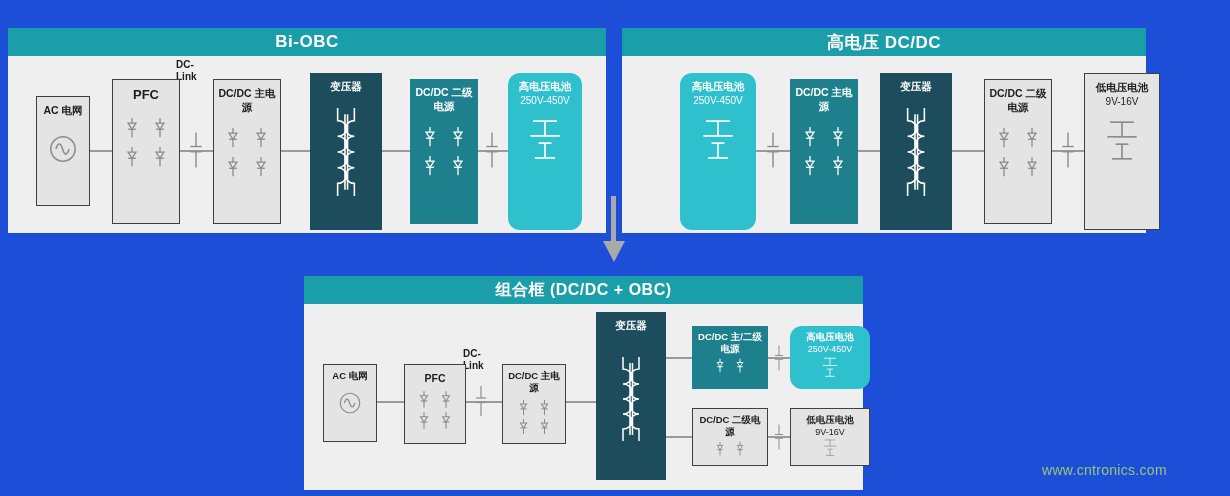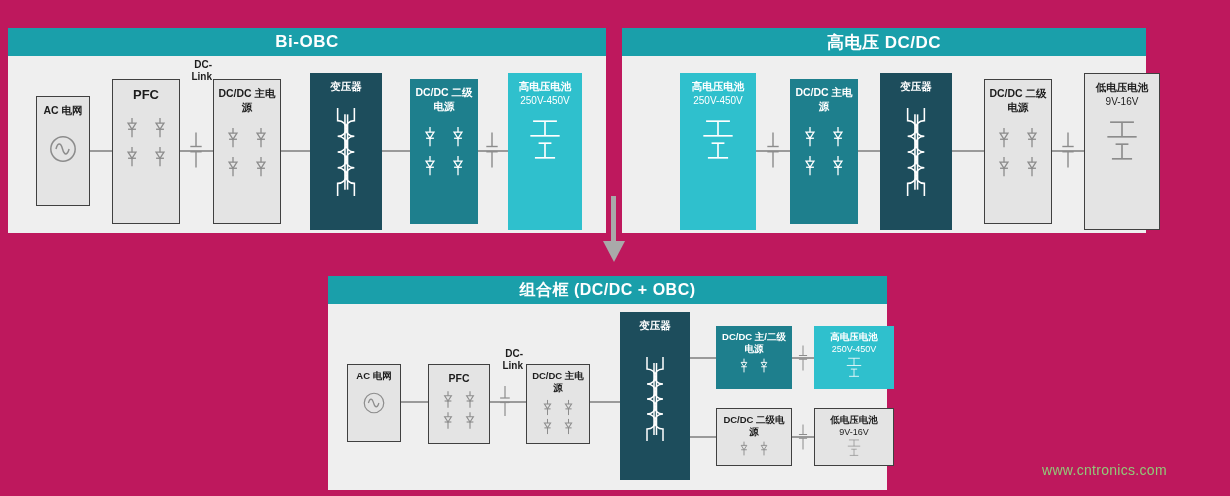--- a/index.html
+++ b/index.html
@@ -1,42 +1,42 @@
 <!DOCTYPE html>
 <html><head>
 <meta charset="utf-8">
 <style>
   * { margin:0; padding:0; box-sizing:border-box; }
   html,body { background:#ffffff; }
   body { font-family:"Liberation Sans","DejaVu Sans",sans-serif; }
-  .stage { position:relative; width:1230px; height:496px; background:#be185d; overflow:hidden;padding-left:44px; }
+  .stage { position:relative; width:1230px; height:496px; background:#1d4ed8; overflow:hidden;padding-left:44px; }
 
   .panel { position:absolute; }
   .panel-header { height:28px; background:#1a9faa; color:#fff; font-weight:bold; font-size:17px;
                   display:flex; align-items:center; justify-content:center; letter-spacing:.5px; }
   .panel-body { position:relative; background:#efefef; }
 
   .blk { position:absolute; display:flex; flex-direction:column; align-items:center; text-align:center; overflow:hidden; }
   .blk-gray { background:#e4e4e4; border:1px solid #404040; color:#1c1c1c; }
   .blk-dark { background:#1d4d5c; color:#fff; }
   .blk-teal { background:#1e7f8d; color:#fff; }
-  .blk-cyan { background:#2fc0cd; color:#fff; }
+  .blk-cyan { background:#2fc0cd; color:#fff;border-radius:12px; }
 
   .blk-label { font-weight:bold; font-size:10.5px; line-height:1.3; padding:7px 3px 0; }
   .blk-title { font-size:13px; }
   .blk-sub   { font-weight:normal; font-size:10px; margin-top:1px; }
   .blk-label.sm { font-size:9.5px; padding-top:5px; }
   .blk-sub.sm   { font-size:9px; }
 
   .devgrid { display:grid; grid-template-columns:auto auto; gap:6px 14px; margin-top:12px; }
   .devgrid.sm { gap:2px 10px; margin-top:4px; }
 
   .wire { position:absolute; height:2px; background:#9a9a9a; }
   .cap  { position:absolute; }
-  .dclink { position:absolute; font-size:10px; font-weight:bold; color:#1c1c1c; text-align:right; line-height:1.15; }
+  .dclink { position:absolute; font-size:10px; font-weight:bold; color:#1c1c1c; text-align:left; line-height:1.15; }
 
   .icon { color:#8c8c8c; flex:none; }
   .blk-dark .icon, .blk-teal .icon, .blk-cyan .icon { color:#fff; }
 
   .arrow-shaft { position:absolute; width:5px; height:46px; background:#a9a9a9; }
   .arrow-head  { position:absolute; width:0; height:0;
                  border-left:11px solid transparent; border-right:11px solid transparent;
                  border-top:21px solid #a9a9a9; }
 
   .watermark { position:absolute; color:#92c879; font-size:14px; letter-spacing:.3px; }
@@ -265,21 +265,21 @@
         <svg class="icon" width="44" height="58" style="margin-top:10px">
             <use href="#sym-battery"></use>
           </svg>
       </div>
     </div>
   </section>
 
   <div class="arrow-shaft" style="left:611px;top:196px"></div>
   <div class="arrow-head" style="left:603px;top:241px"></div>
 
-  <section class="panel" style="left:328px;top:276px;width:559px">
+  <section class="panel" style="left:304px;top:276px;width:559px">
     <div class="panel-header" style="font-size:16px">
       <span>组合框 (DC/DC + OBC)</span>
     </div>
     <div class="panel-body" style="height:186px">
 
       <div class="wire" style="left:73px;top:97px;width:27px"></div>
       <div class="wire" style="left:162px;top:97px;width:36px"></div>
       <div class="wire" style="left:262px;top:97px;width:30px"></div>
       <div class="wire" style="left:362px;top:53px;width:26px"></div>
       <div class="wire" style="left:464px;top:53px;width:22px"></div>

